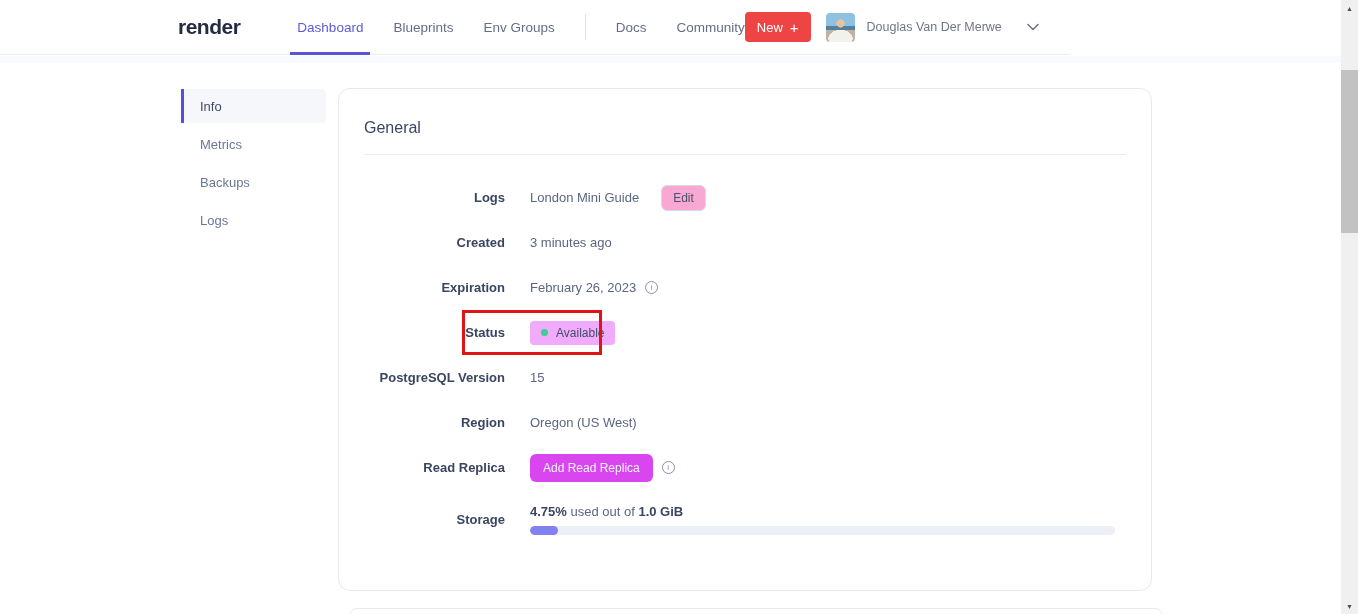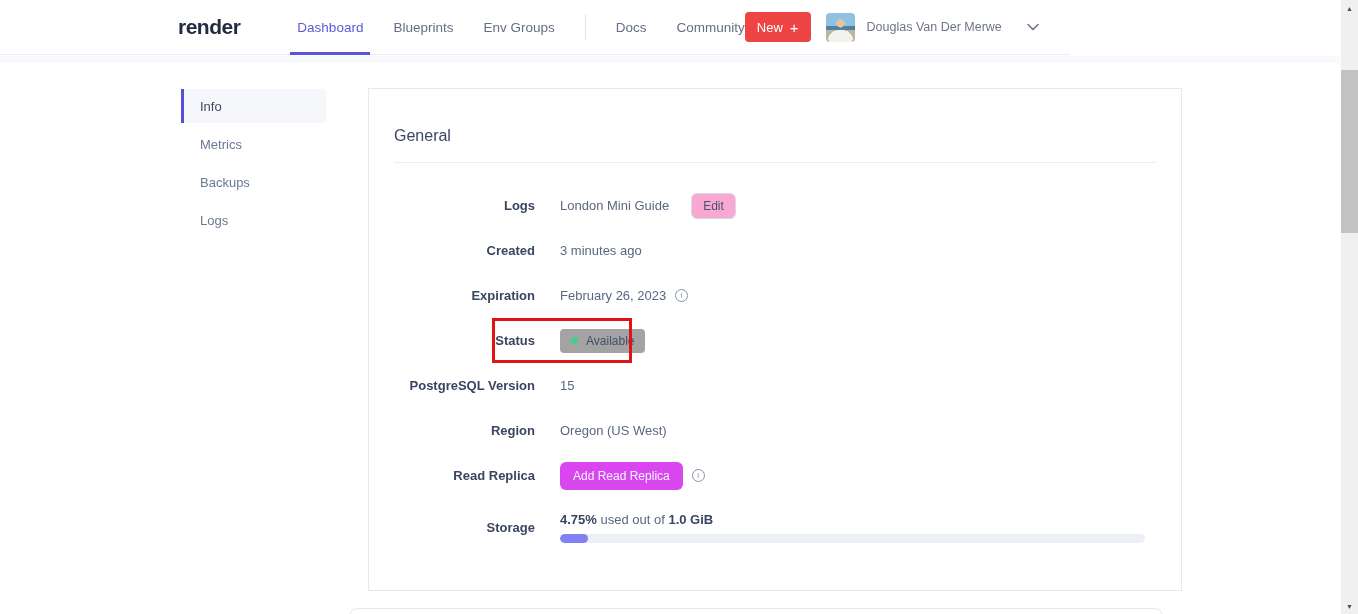--- a/index.html
+++ b/index.html
@@ -37,34 +37,34 @@
 
   
   .sidebar { position:absolute; left:181px; top:89px; width:145px; }
   .side-item { height:34px; margin-bottom:4px; display:flex; align-items:center;
                padding-left:19px; font-size:13px; color:#6b7894; cursor:pointer;
                border-radius:4px; }
   .side-item.active { padding-left:16px; border-left:3px solid #564fd8;
                       background:#f6f7fa; border-radius:0 4px 4px 0; color:#3f4a63; }
 
   
-  .card { position:absolute; left:368px; top:88px; width:814px; height:503px;
-          background:#fff; border:1px solid #e4e9f2; border-radius:0;
-          padding:12px 25px; }
+  .card { position:absolute; left:338px; top:88px; width:814px; height:503px;
+          background:#fff; border:1px solid #e4e9f2; border-radius:12px;
+          padding:4px 25px; }
   .card-title { font-size:16px; font-weight:500; color:#3c4563; padding-top:26px; }
   .card-divider { height:1px; background:#e8edf4; margin-top:17px; }
   .rows { padding-top:20px; }
   .row { display:flex; align-items:center; height:45px; position:relative; }
   .row-label { width:141px; text-align:right; margin-right:25px;
                font-size:13px; font-weight:bold; color:#3a4560; flex:none; }
   .row-value { font-size:13px; color:#5b6780; display:flex; align-items:center; }
   .edit-btn { margin-left:22px; background:#f9a8d4; border:1px solid #d5dce8; border-radius:6px;
               padding:5px 11px; font-size:12px; color:#49536b; cursor:pointer;
               font-family:"Liberation Sans", sans-serif; }
-  .badge { display:inline-flex; align-items:center; background:#a3a3a3; border-radius:4px;
+  .badge { display:inline-flex; align-items:center; background:#f0abfc; border-radius:4px;
            padding:5px 11px; font-size:12px; color:#434e68; }
   .dot { width:7px; height:7px; border-radius:50%; background:#3ecf8e; margin-right:8px; }
   .red-box { position:absolute; left:98px; top:0; width:140px; height:45px;
              border:3px solid #e01414; pointer-events:none; z-index:5; }
   .disabled-btn { background:#d946ef; color:#f2f6fd; border:none; border-radius:6px;
                   padding:7px 13px; font-size:12px; font-weight:normal; cursor:default;
                   font-family:"Liberation Sans", sans-serif; }
   .info-icon { width:13px; height:13px; border:1px solid #8492ab; border-radius:50%;
                display:inline-flex; align-items:center; justify-content:center;
                font-size:8px; color:#8492ab; margin-left:9px; font-style:normal; }

